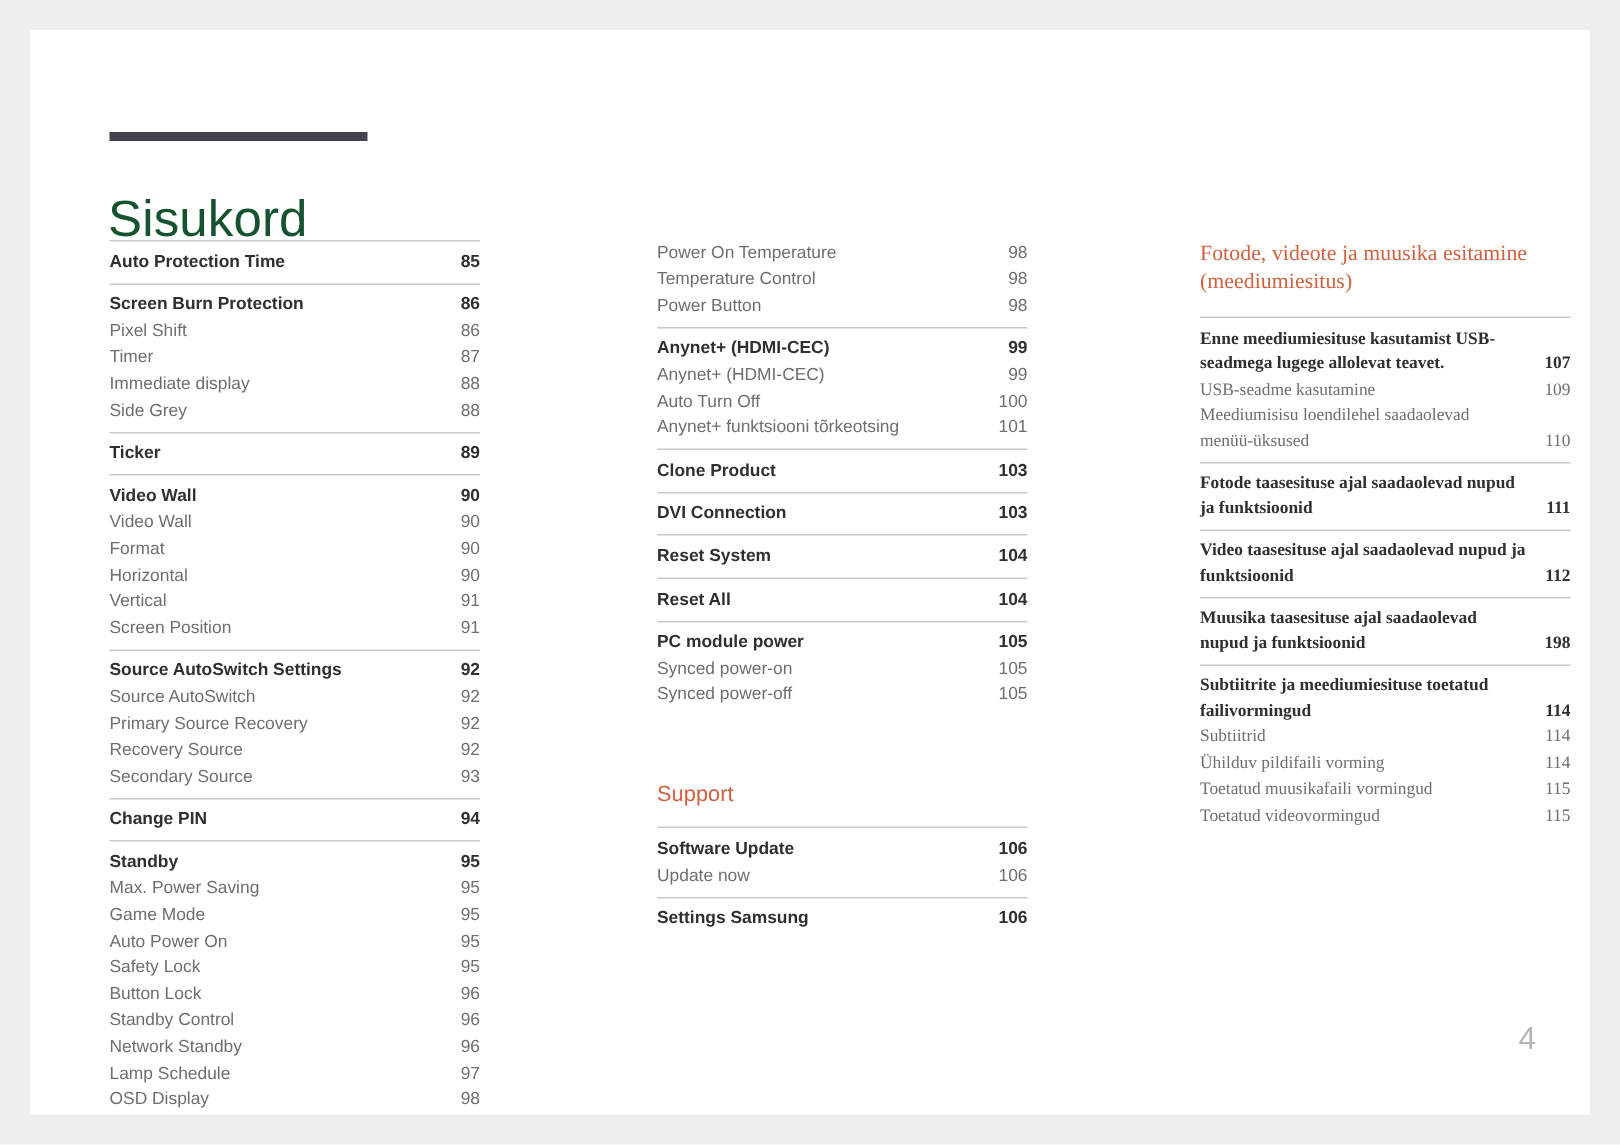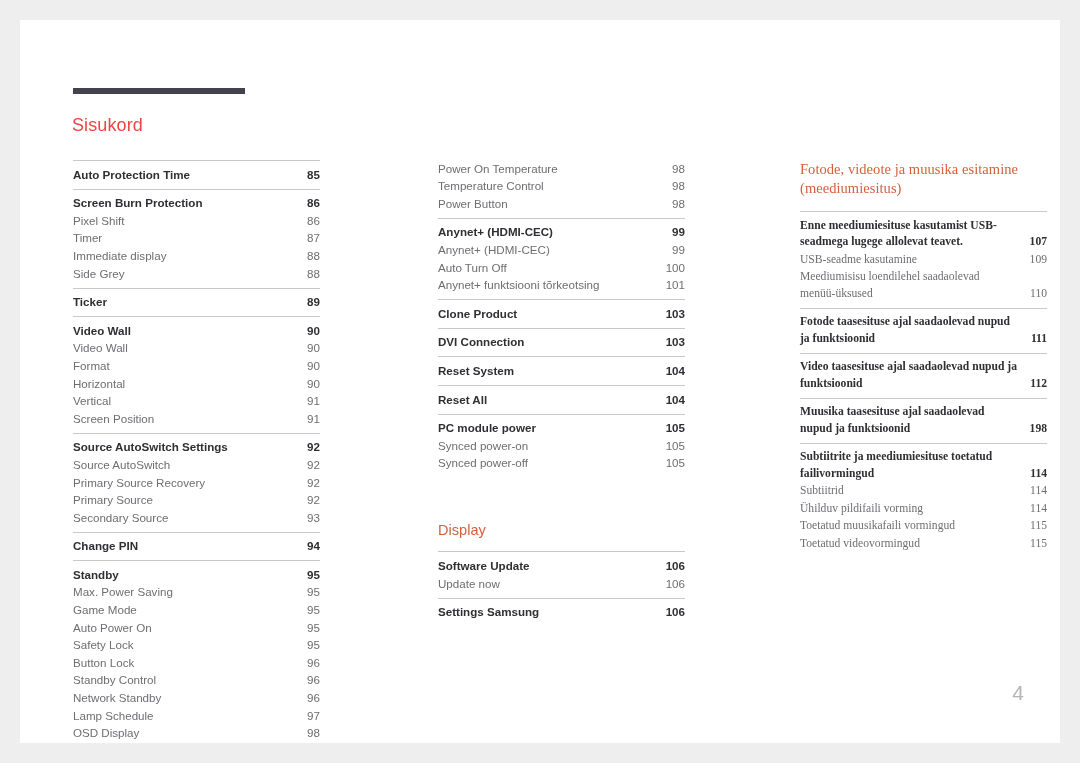--- a/index.html
+++ b/index.html
@@ -29,23 +29,23 @@
     left: 53px;
     top: 68px;
     width: 172px;
     height: 6px;
     background: #43424e;
   }
   .page-title {
     position: absolute;
     left: 52px;
     top: 83px;
-    font-size: 18px;
+    font-size: 34px;
     font-weight: 400;
-    color: #ef4444;
+    color: #14532d;
     letter-spacing: 0.1px;
     line-height: 1.2;
   }
 
   
   .columns {
     position: absolute;
     left: 0;
     top: 140px;
     width: 1040px;
@@ -218,21 +218,21 @@
           </div>
           <div class="entry lvl2">
             <span class="label">Source AutoSwitch</span>
             <span class="num">92</span>
           </div>
           <div class="entry lvl2">
             <span class="label">Primary Source Recovery</span>
             <span class="num">92</span>
           </div>
           <div class="entry lvl2">
-            <span class="label">Primary Source</span>
+            <span class="label">Recovery Source</span>
             <span class="num">92</span>
           </div>
           <div class="entry lvl2">
             <span class="label">Secondary Source</span>
             <span class="num">93</span>
           </div>
         </div>
         <div class="group">
           <div class="entry lvl1">
             <span class="label">Change PIN</span>
@@ -347,21 +347,21 @@
           <div class="entry lvl2">
             <span class="label">Synced power-on</span>
             <span class="num">105</span>
           </div>
           <div class="entry lvl2">
             <span class="label">Synced power-off</span>
             <span class="num">105</span>
           </div>
         </div>
         <div class="spacer-lg"></div>
-        <div class="section-head">Display</div>
+        <div class="section-head">Support</div>
         <div class="group">
           <div class="entry lvl1">
             <span class="label">Software Update</span>
             <span class="num">106</span>
           </div>
           <div class="entry lvl2">
             <span class="label">Update now</span>
             <span class="num">106</span>
           </div>
         </div>

